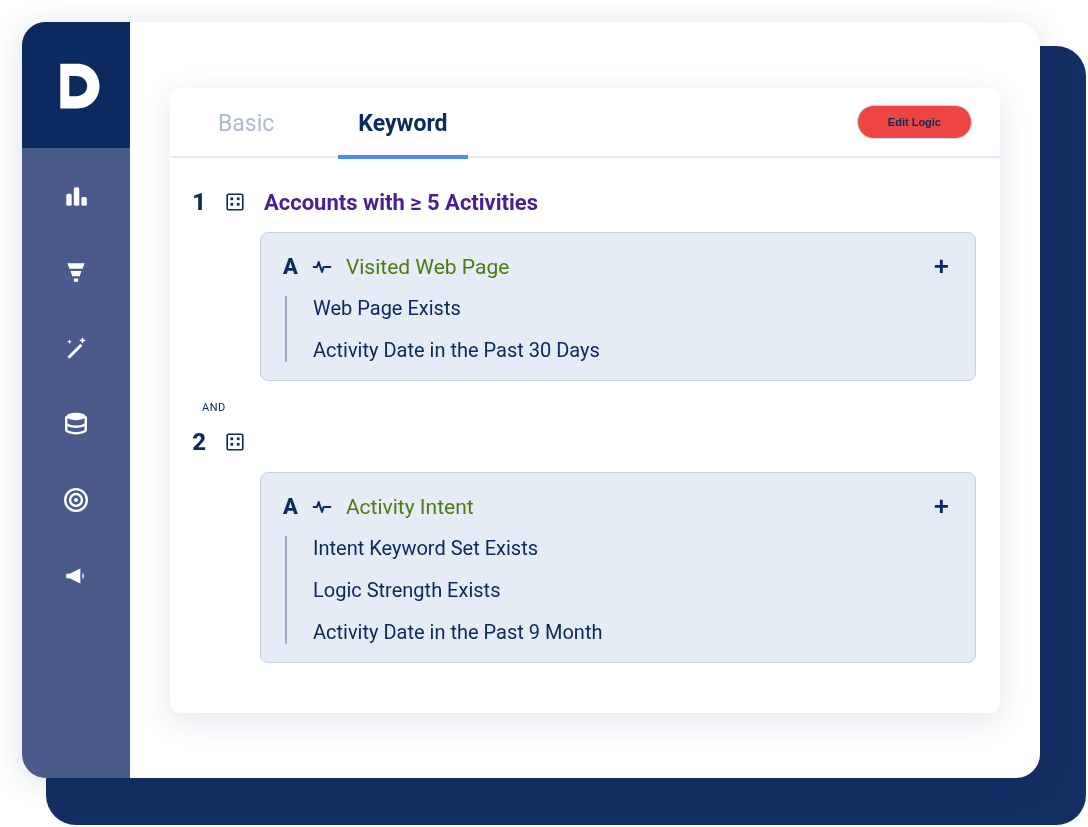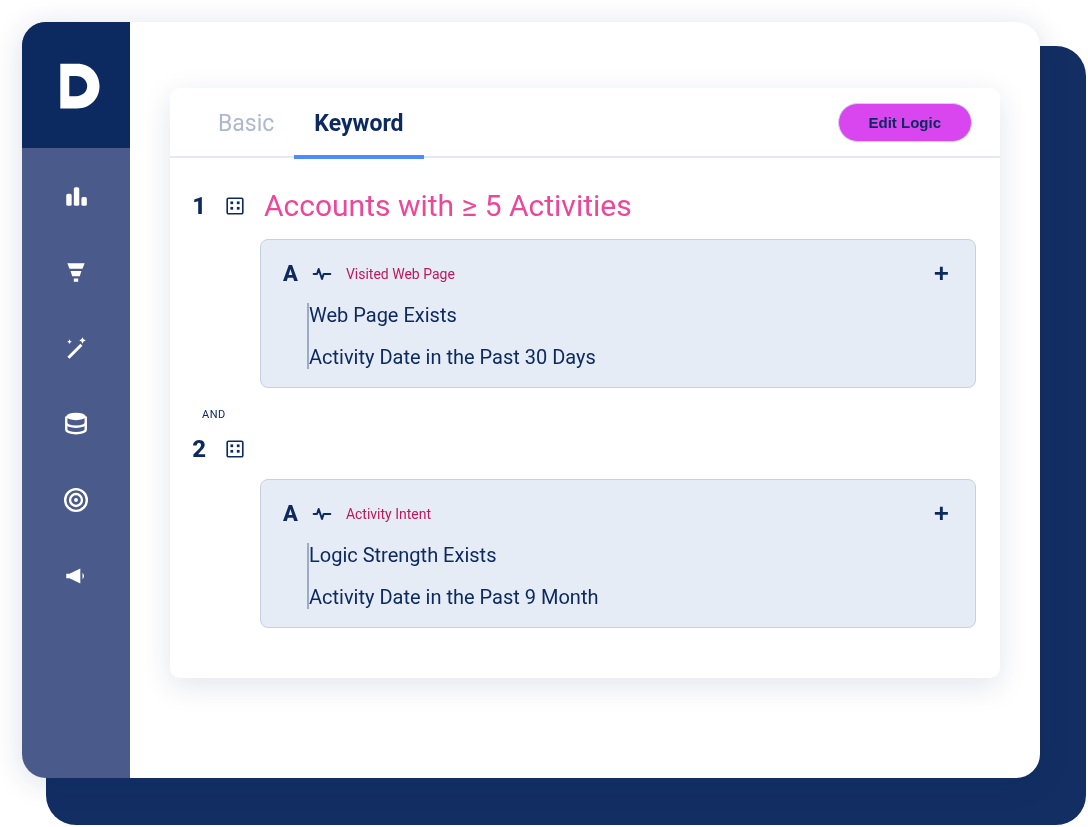--- a/index.html
+++ b/index.html
@@ -85,20 +85,21 @@
       box-shadow: 0 8px 30px rgba(13,42,96,0.12);
       padding: 0 0 30px 0;
     }
     .tabbar {
       display: flex;
       align-items: center;
       border-bottom: 2px solid #e4e9f2;
       padding: 0 28px;
       position: relative;
       height: 70px;
+      gap: 44px;
     }
     .tab {
       font-size: 23px;
       padding: 22px 20px 20px 20px;
       color: #aeb9d0;
       cursor: pointer;
       position: relative;
     }
     .tab.active {
       color: #0d2a60;
@@ -109,24 +110,24 @@
       position: absolute;
       left: 0;
       right: 0;
       bottom: -2px;
       height: 4px;
       background: #4a8cff;
     }
     .edit-btn {
       margin-left: auto;
       border: 1px solid #cdd6e6;
-      background: #d946ef;
+      background: #ef4444;
       border-radius: 22px;
       padding: 10px 30px;
-      font-size: 15px;
+      font-size: 11px;
       color: #0d2a60;
       font-weight: 600;
       cursor: pointer;
     }
     .rules {
       padding: 30px 24px 0 18px;
     }
     .rule-block { margin-bottom: 20px; }
     .rule-header {
       display: flex;
@@ -136,22 +137,23 @@
     }
     .rule-num {
       font-size: 24px;
       font-weight: 800;
       color: #0d2a60;
       width: 18px;
       text-align: right;
     }
     .building-icon { width: 22px; height: 22px; fill: #0d2a60; }
     .rule-title {
-      font-size: 30px;
-      color: #ec4899;
+      font-size: 22px;
+      color: #4c1d95;
+      font-weight: bold;
     }
     .sub-block {
       margin-left: 72px;
       background: #e6ecf5;
       border: 1.5px solid #c5d0e3;
       border-radius: 8px;
       padding: 18px 22px 18px 22px;
       position: relative;
     }
     .sub-header {
@@ -160,36 +162,37 @@
       gap: 14px;
       margin-bottom: 14px;
     }
     .sub-letter {
       font-size: 22px;
       font-weight: 800;
       color: #0d2a60;
     }
     .pulse-icon { width: 20px; height: 20px; }
     .sub-title {
-      font-size: 14px;
-      color: #be185d;
+      font-size: 21px;
+      color: #4d7c0f;
     }
     .plus-btn {
       margin-left: auto;
       font-size: 26px;
       font-weight: 700;
       color: #0d2a60;
       background: none;
       border: none;
       cursor: pointer;
       padding: 0 4px;
     }
     .conditions {
       border-left: 2px solid #9dabc6;
-      margin-left: 24px;
+      margin-left: 2px;
+      padding-left: 26px;
       display: flex;
       flex-direction: column;
       gap: 18px;
     }
     .condition {
       font-size: 20px;
       color: #0d2a60;
     }
     .operator {
       font-size: 11px;
@@ -307,20 +310,21 @@
             <div class="sub-block">
               <div class="sub-header">
                 <span class="sub-letter">A</span>
                 <svg class="pulse-icon" viewBox="0 0 24 24">
                   <path d="M2 12 h4 l2 -6 l4 12 l2 -6 h8" fill="none" stroke="#0d2a60" stroke-width="2.4" stroke-linecap="round" stroke-linejoin="round"></path>
                 </svg>
                 <span class="sub-title">Activity Intent</span>
                 <button class="plus-btn">+</button>
               </div>
               <div class="conditions">
+                <div class="condition">Intent Keyword Set Exists</div>
                 <div class="condition">Logic Strength Exists</div>
                 <div class="condition">Activity Date in the Past 9 Month</div>
               </div>
             </div>
           </div>
 
         </div>
       </div>
     </div>
 

